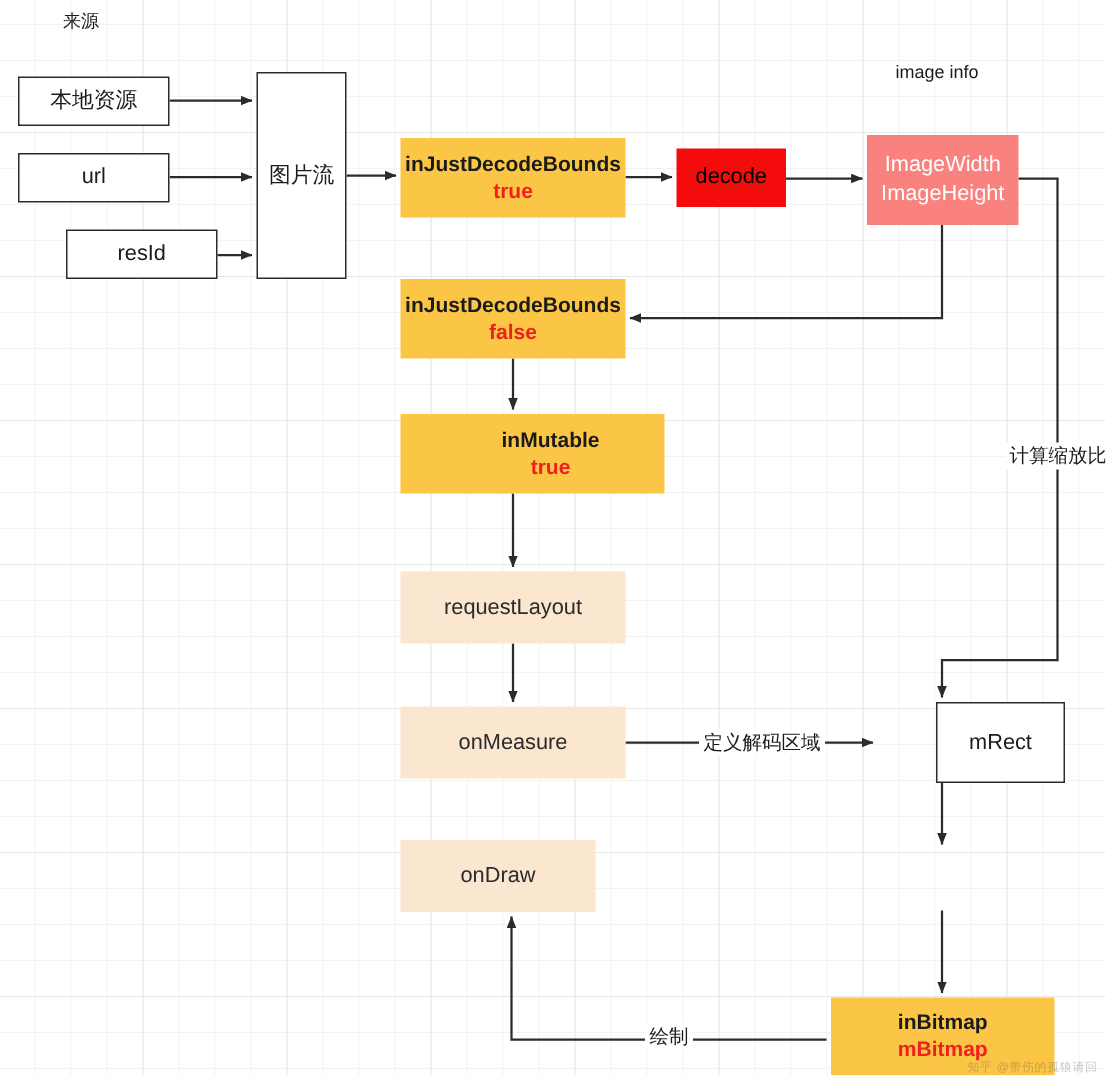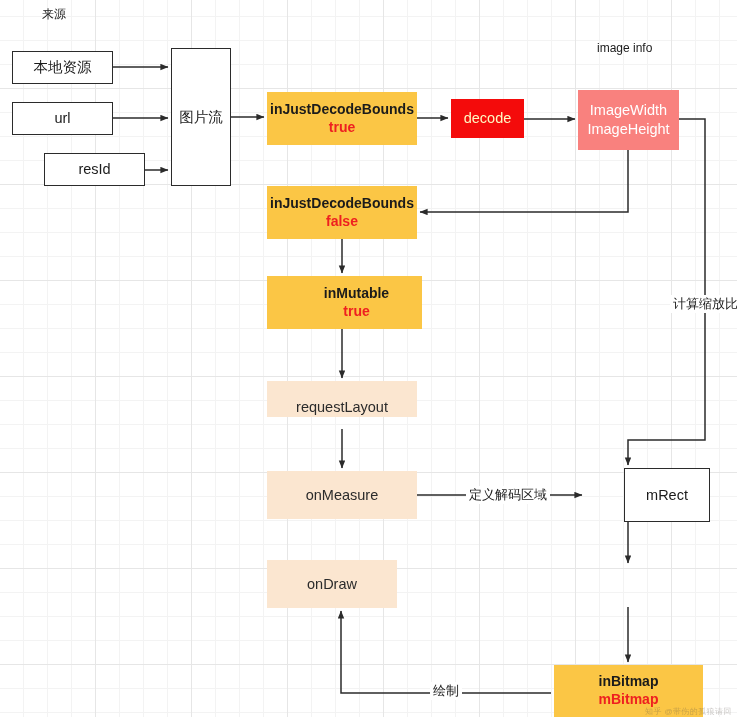--- a/index.html
+++ b/index.html
@@ -62,21 +62,21 @@
     color: #ee2020;
     font-weight: 700;
   }
   .n-peach {
     background: #fbe6d0;
     color: #2b2b2b;
     font-size: 14.5px;
   }
   .n-red {
     background: #f40b0b;
-    color: #fef9c3;
+    color: #000000;
     font-size: 14.5px;
   }
   .n-salmon {
     background: #f9817e;
     color: #ffffff;
     font-size: 14.5px;
   }
   .n-teal {
     background: #4bd9bd;
     color: #ffffff;
@@ -167,26 +167,26 @@
   <div class="node n-salmon" style="left:578px;top:90px;width:101px;height:60px;">
     <span class="ln">ImageWidth</span>
     <span class="ln">ImageHeight</span>
   </div>
 
   <div class="node n-amber" style="left:267px;top:186px;width:150px;height:53px;">
     <span class="ln">inJustDecodeBounds</span>
     <span class="ln sub">false</span>
   </div>
 
-  <div class="node n-amber" style="left:267px;top:276px;width:155px;height:53px;padding-left:24px;">
+  <div class="node n-amber" style="left:267px;top:276px;width:176px;height:53px;padding-left:24px;">
     <span class="ln">inMutable</span>
     <span class="ln sub">true</span>
   </div>
 
-  <div class="node n-peach" style="left:267px;top:381px;width:150px;height:36px;justify-content:flex-end;">
+  <div class="node n-peach" style="left:267px;top:381px;width:150px;height:48px;">
     <span class="ln">requestLayout</span>
   </div>
 
   <div class="node n-peach" style="left:267px;top:471px;width:150px;height:48px;">
     <span class="ln">onMeasure</span>
   </div>
 
   <div class="node n-peach" style="left:267px;top:560px;width:130px;height:48px;">
     <span class="ln">onDraw</span>
   </div>

